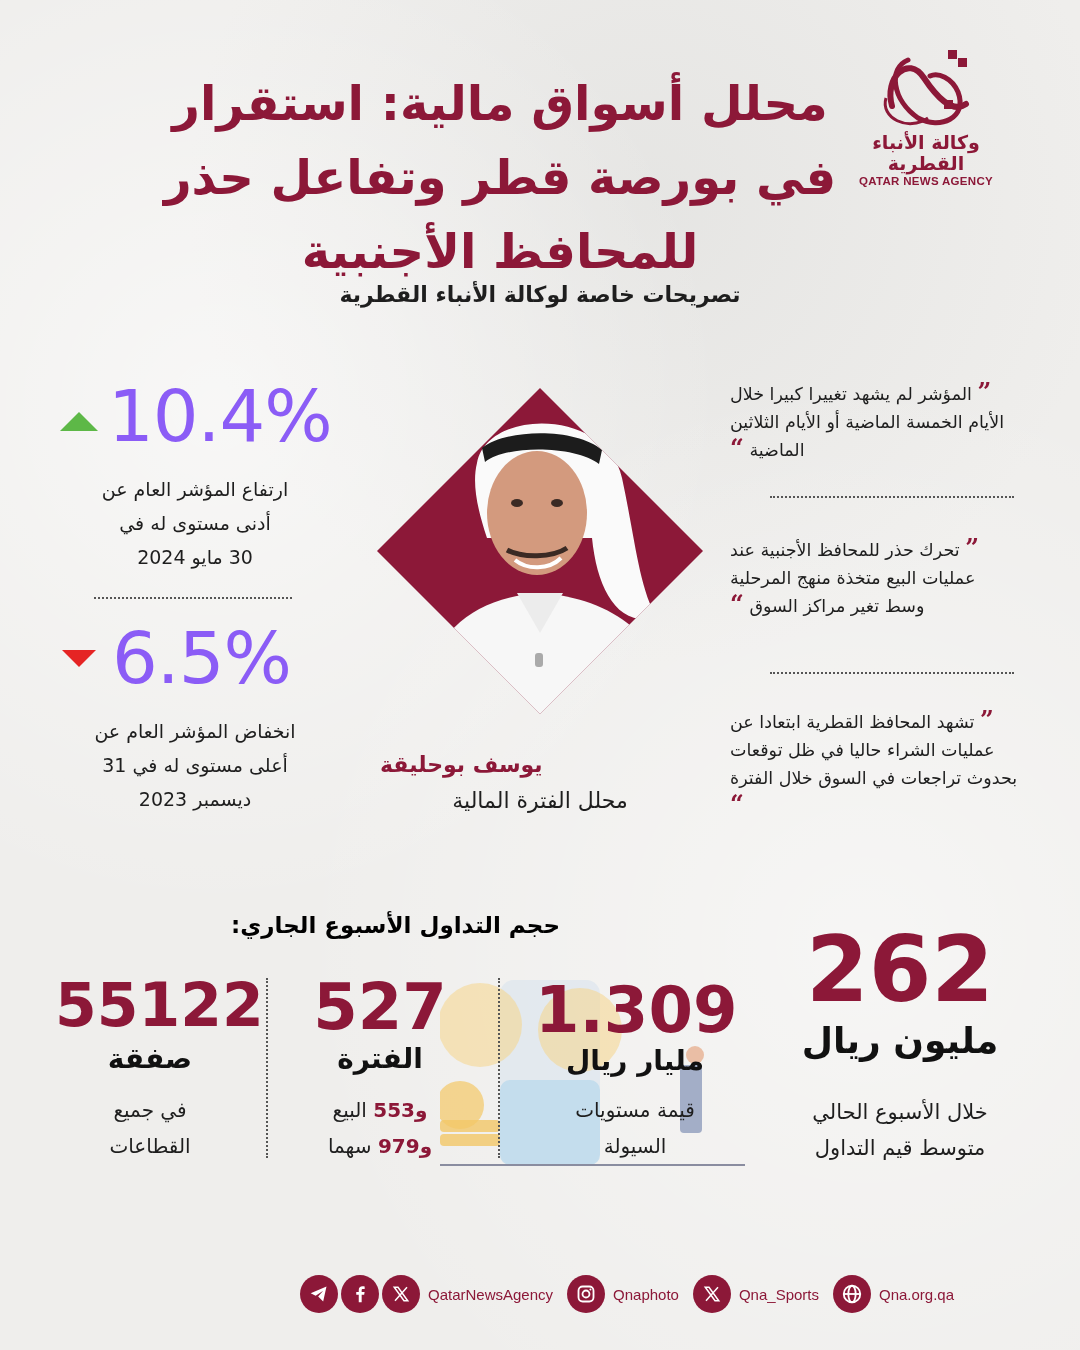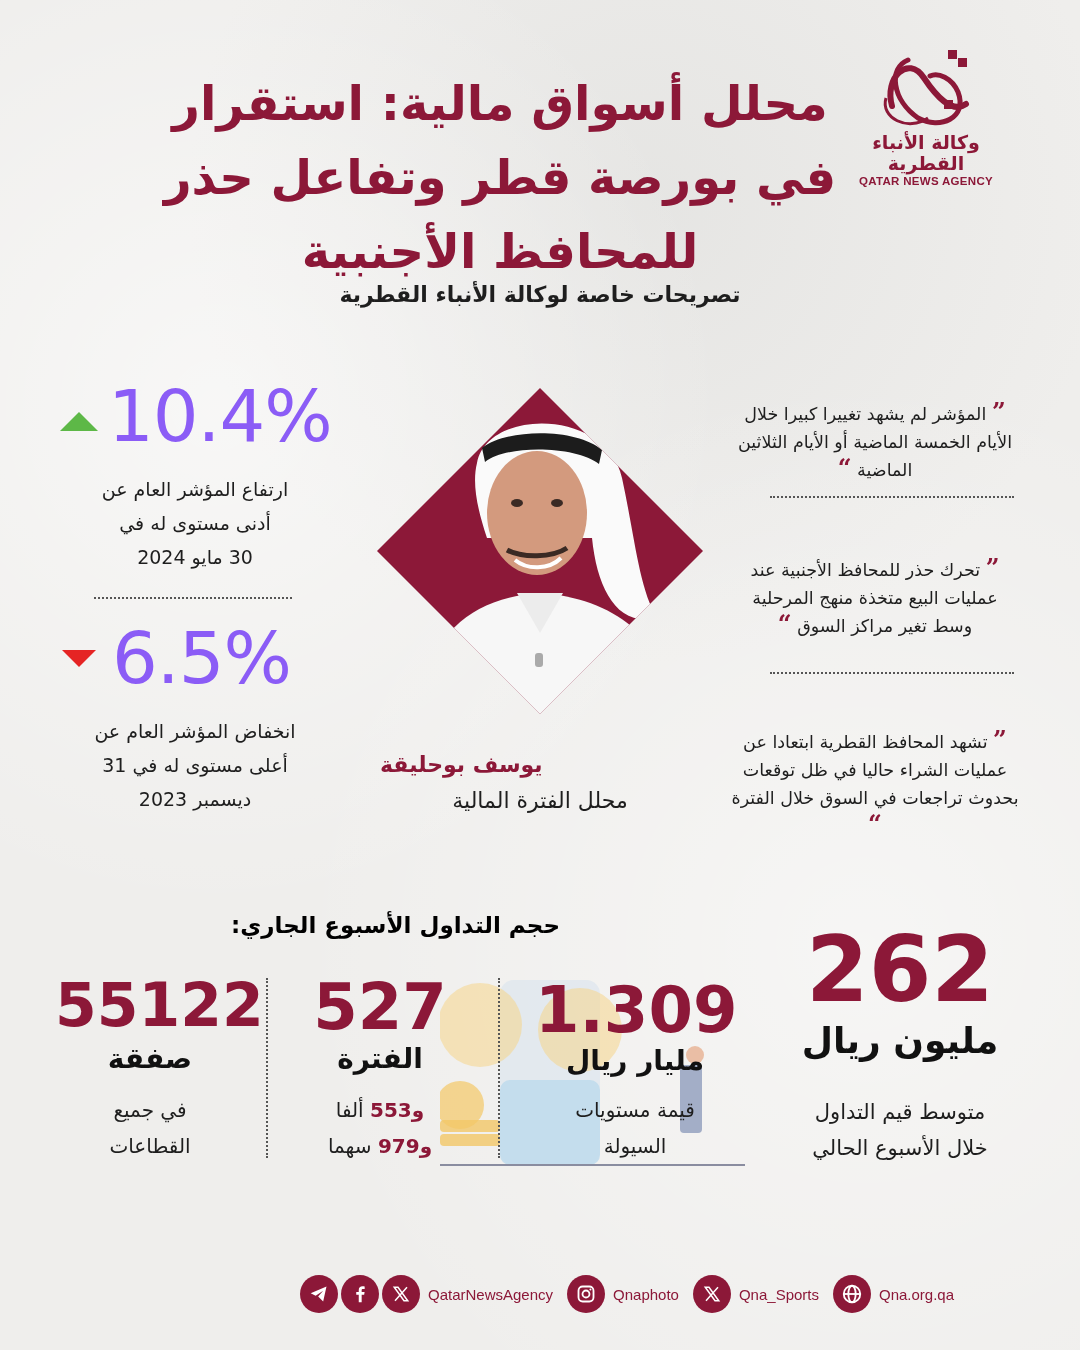--- a/index.html
+++ b/index.html
@@ -24,21 +24,21 @@
   .logo-ar { font-size: 19px; font-weight: bold; color: #8c1838; direction: rtl; line-height: 1.1; margin-top: 2px; }
   .logo-en { font-family: "Liberation Sans", sans-serif; font-size: 11.5px; font-weight: bold; color: #8c1838; letter-spacing: 0.3px; margin-top: 1px; }
 
   
   .title { left: 160px; top: 66px; width: 680px; direction: rtl; text-align: center; color: #8c1838;
            font-size: 48px; font-weight: bold; line-height: 74px; }
   .subtitle { left: 260px; top: 282px; width: 560px; direction: rtl; text-align: center;
               font-size: 22px; font-weight: bold; color: #1e1e1e; }
 
   
-  .quote { left: 730px; width: 290px; direction: rtl; text-align: center; font-size: 17.5px; line-height: 28px; color: #1e1e1e; margin-top: 20px; }
+  .quote { left: 730px; width: 290px; direction: rtl; text-align: left; font-size: 17.5px; line-height: 28px; color: #1e1e1e; }
   .q-open, .q-close { color: #8c1838; font-weight: bold; font-family: "DejaVu Serif", serif; font-size: 24px; line-height: 0; }
   .dotline { border-top: 2px dotted #555; height: 0; }
 
   
   .big-pct { font-family: "DejaVu Sans", sans-serif; font-weight: normal; color: #8b5cf6; font-size: 72px; letter-spacing: -1px; line-height: 1; }
   .tri-up { width: 0; height: 0; border-left: 19px solid transparent; border-right: 19px solid transparent; border-bottom: 19px solid #5db847; }
   .tri-down { width: 0; height: 0; border-left: 17px solid transparent; border-right: 17px solid transparent; border-top: 17px solid #e52424; }
   .stat-desc { direction: rtl; text-align: center; font-size: 19px; line-height: 34px; color: #1e1e1e; }
 
   
@@ -165,39 +165,39 @@
     <circle cx="20" cy="135" r="24" fill="#f3c766" opacity="0.7"></circle>
     <rect x="240" y="95" width="22" height="68" rx="4" fill="#8f9cbd" opacity="0.8"></rect>
     <circle cx="255" cy="85" r="9" fill="#e9b89c" opacity="0.9"></circle>
     <line x1="0" y1="195" x2="305" y2="195" stroke="#8a8da0" stroke-width="2"></line>
   </svg>
 </div>
 
 <div class="abs num" style="left:800px; top:925px; width:200px; font-size:90px;">262</div>
 <div class="abs unit" style="left:790px; top:1020px; width:220px; font-size:36px;">مليون ريال</div>
 <div class="abs desc" style="left:780px; top:1094px; width:240px; font-size:21px; line-height:36px;">
+  <div>خلال الأسبوع الحالي</div>
   <div>متوسط قيم التداول</div>
-  <div>خلال الأسبوع الحالي</div>
 </div>
 
 <div class="abs num" style="left:535px; top:978px; width:200px; font-size:64px;">1.309</div>
 <div class="abs unit" style="left:540px; top:1044px; width:190px; font-size:28px;">مليار ريال</div>
 <div class="abs desc" style="left:540px; top:1092px; width:190px; font-size:20px; line-height:36px;">
   <div>قيمة مستويات</div>
   <div>السيولة</div>
 </div>
 
 <div class="abs vdots" style="left:498px; top:978px; height:180px;"></div>
 
 <div class="abs num" style="left:305px; top:975px; width:150px; font-size:64px;">527</div>
 <div class="abs unit" style="left:305px; top:1042px; width:150px; font-size:28px;">الفترة</div>
 <div class="abs desc" style="left:300px; top:1092px; width:160px; font-size:20px; line-height:36px;">
   <div>
     <span class="maroon" style="font-weight:bold;">و553</span>
-    <span>ألفا</span>
+    <span>البيع</span>
   </div>
   <div>
     <span class="maroon" style="font-weight:bold;">و979</span>
     <span>سهما</span>
   </div>
 </div>
 
 <div class="abs vdots" style="left:266px; top:978px; height:180px;"></div>
 
 <div class="abs num" style="left:55px; top:975px; width:190px; font-size:60px;">55122</div>

